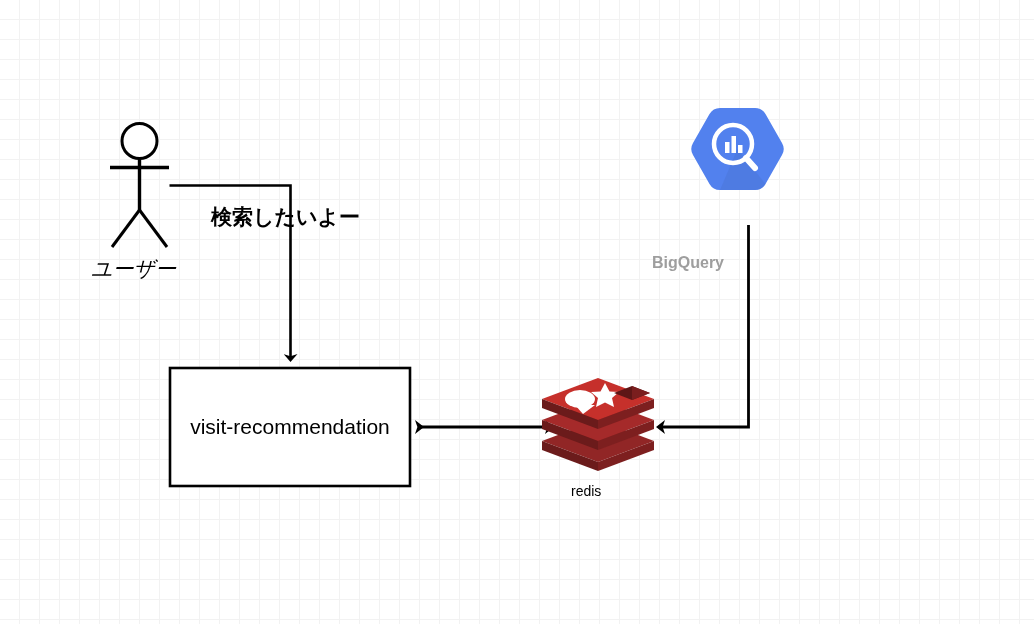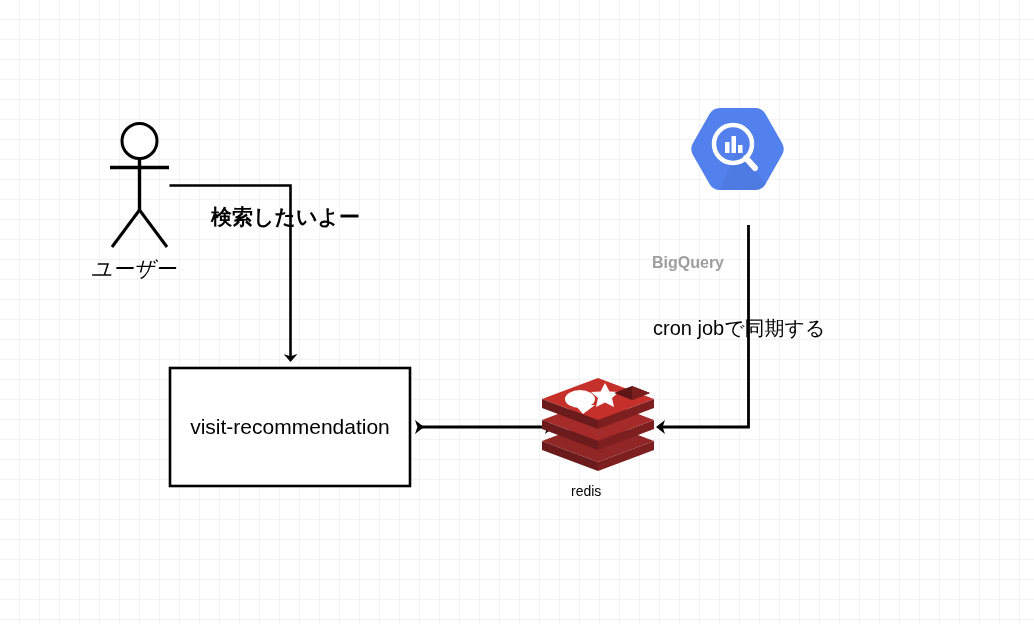--- a/index.html
+++ b/index.html
@@ -161,15 +161,14 @@
   <div class="lbl lbl-user">ユーザー</div>
 
   <div class="lbl lbl-search">検索したいよー</div>
 
   <div class="lbl-box">visit-recommendation</div>
 
   <div class="lbl lbl-redis">redis</div>
 
   <div class="lbl lbl-bigquery">BigQuery</div>
 
-  <div class="lbl lbl-cron">cron jobで同期する</div>
 
 </div>
 
 </body></html>

